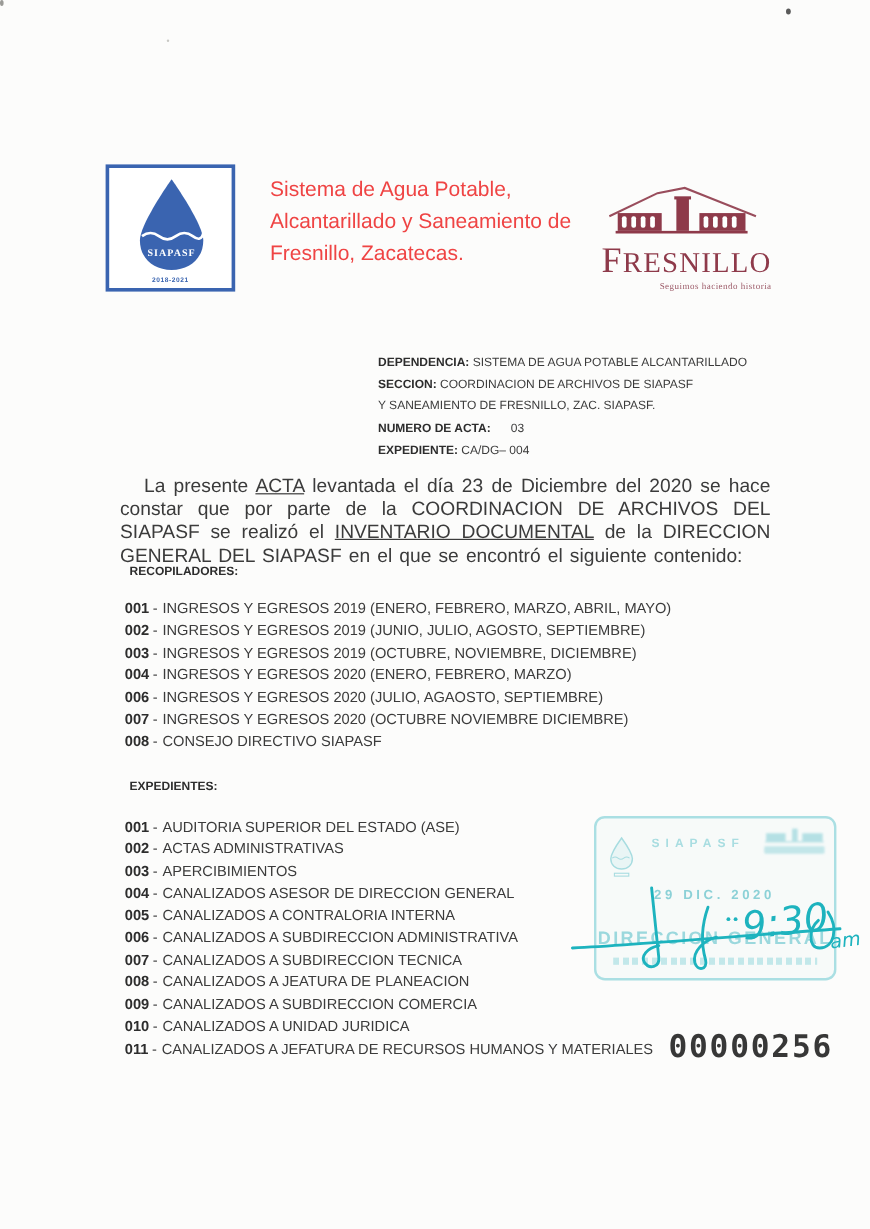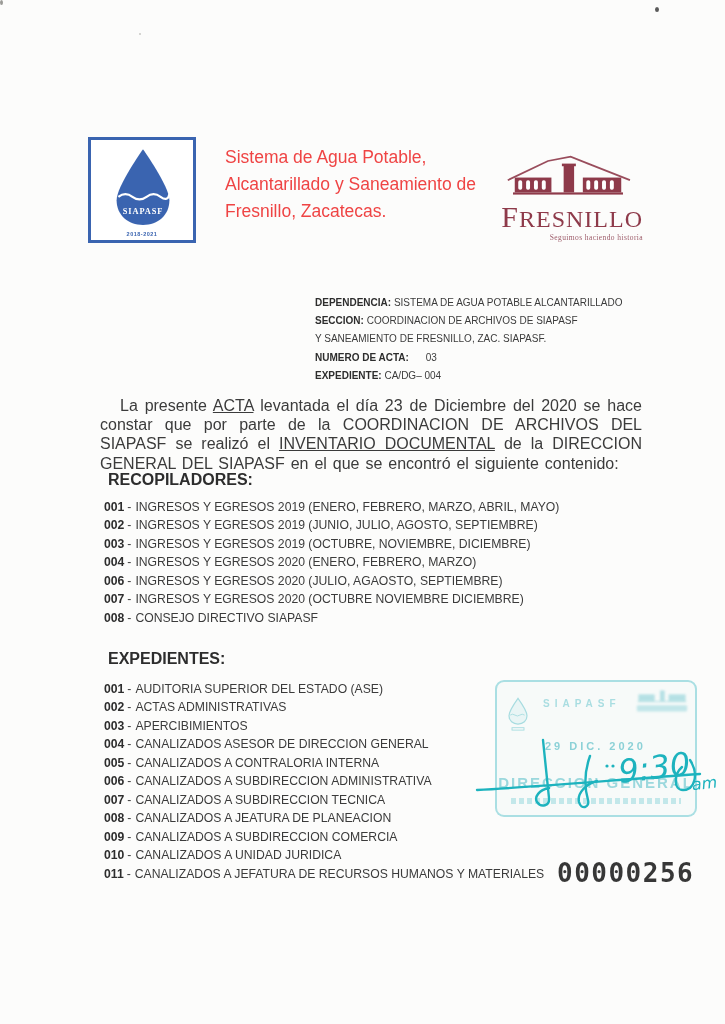--- a/index.html
+++ b/index.html
@@ -26,21 +26,21 @@
     font-size:10px;line-height:18.2px;color:#3b3b3b;margin-left:25px;}
   .metadata b{color:#2d2d2d;}
   .acta-value{margin-left:14px;}
 
   
   .paragraph{position:absolute;left:100px;top:396px;width:542px;font-size:16px;
     line-height:19.2px;color:#3b3b3b;text-align:justify;text-indent:20px;word-spacing:1.5px;}
   .paragraph .u{text-decoration:underline;}
 
   
-  .section-heading{position:absolute;left:108px;font-size:16px;font-weight:bold;color:#2d2d2d;}
+  .section-heading{position:absolute;left:108px;font-size:10px;font-weight:bold;color:#2d2d2d;}
   .doc-list{position:absolute;left:103px;margin:1px;padding:0;list-style:none;
     font-size:12.2px;line-height:18.45px;color:#3b3b3b;}
   .doc-list li{white-space:nowrap;}
   .doc-list .num{font-weight:bold;color:#2d2d2d;}
   .doc-list .sep{padding:0 4px 0 3px;}
 
   
   .stamp{position:absolute;left:495px;top:680px;width:202px;height:137px;z-index:3;
     border:2px solid rgba(150,216,221,.8);border-radius:9px;box-sizing:border-box;
     background:rgba(205,238,240,.10);pointer-events:none;}

